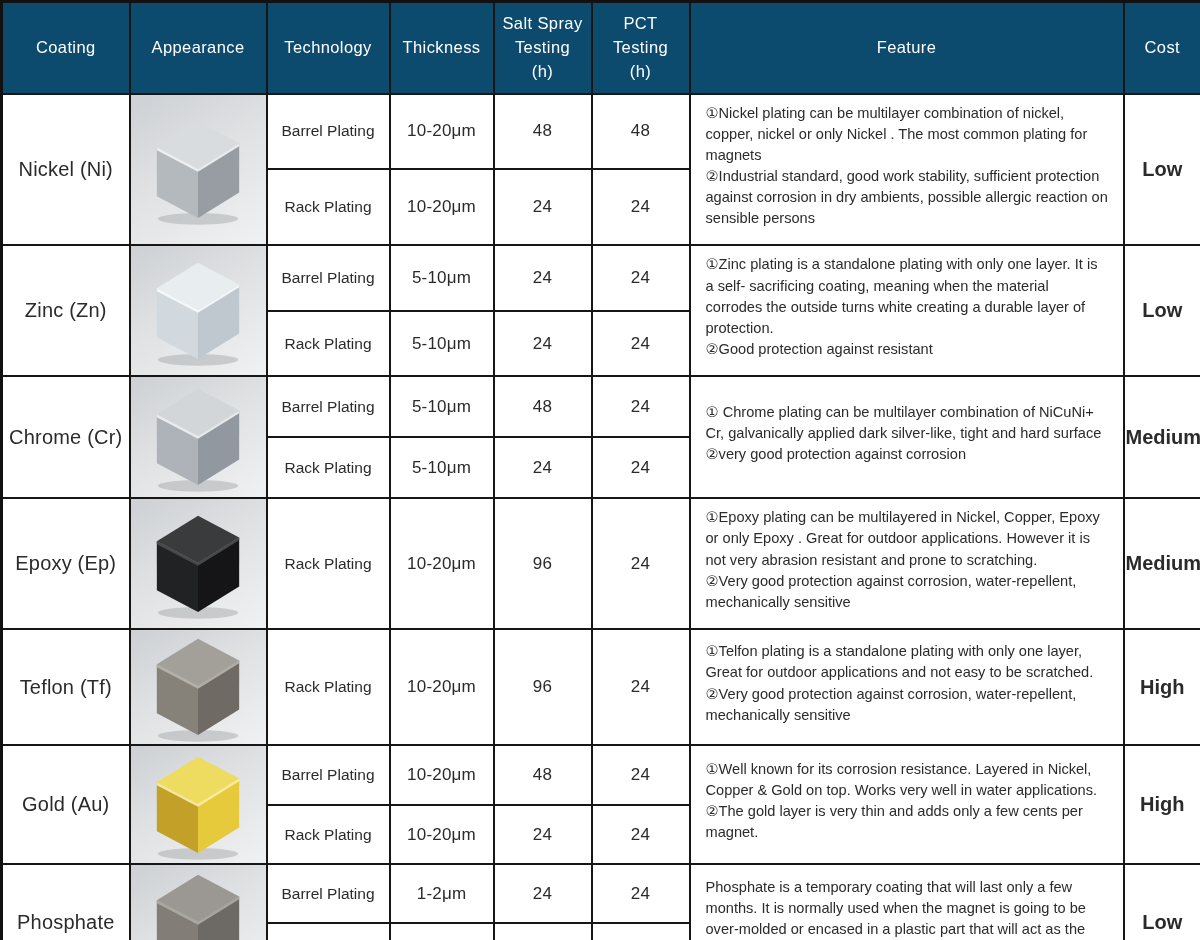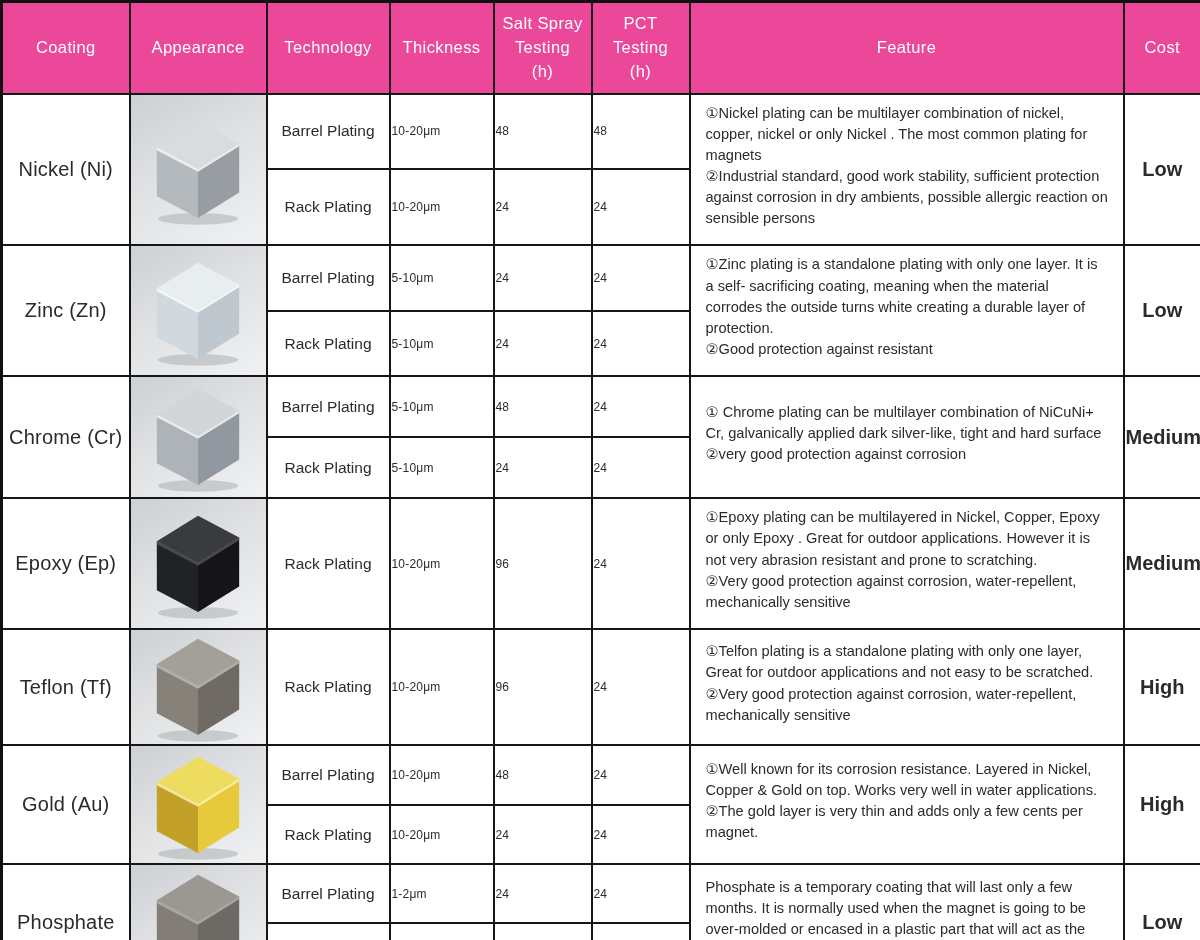--- a/index.html
+++ b/index.html
@@ -10,37 +10,37 @@
     -webkit-font-smoothing:antialiased;
   }
   table.coating{
     width:1200px;height:940px;
     border-collapse:collapse;table-layout:fixed;
     border:3px solid #111111;
   }
   th,td{border:2px solid #161616;vertical-align:middle;overflow:hidden;}
   thead tr{height:92px;}
   thead th{
-    background:#ec4899;color:#ffffff;
+    background:#0c4a6e;color:#ffffff;
     font-size:16.5px;font-weight:500;letter-spacing:.4px;
     text-align:center;white-space:pre-line;line-height:1.45;
     padding:0 2px;
   }
   td{background:#ffffff;}
   .c-coating{text-align:center;font-size:20px;letter-spacing:.2px;}
   .c-photo{padding:0;}
   .photo{
     width:100%;height:100%;
     background:linear-gradient(150deg,#cdd0d4 0%,#dfe1e3 45%,#f0f1f2 100%);
     display:flex;align-items:center;justify-content:center;
   }
   .cube{width:98px;height:auto;display:block;}
   .cube-shadow{fill:#9fa3a7;opacity:.45;}
   .c-tech{text-align:center;font-size:15.5px;}
-  .c-num{text-align:left;font-size:12px;letter-spacing:.2px;margin-top:26px;}
+  .c-num{text-align:center;font-size:17px;letter-spacing:.2px;margin-top:26px;}
   .c-feature{text-align:left;padding:8px 14px 15px 15px;font-size:14.6px;line-height:1.45;}
   .c-feature div{margin:0;}
   .c-cost{text-align:center;font-size:20px;font-weight:bold;}
   .h63{height:63px}.h60{height:60px}.h61{height:61px}
   .h127{height:127px}.h116{height:116px}.h59{height:59px}
 </style>
 </head>
 <body>
 
 <table class="coating">

